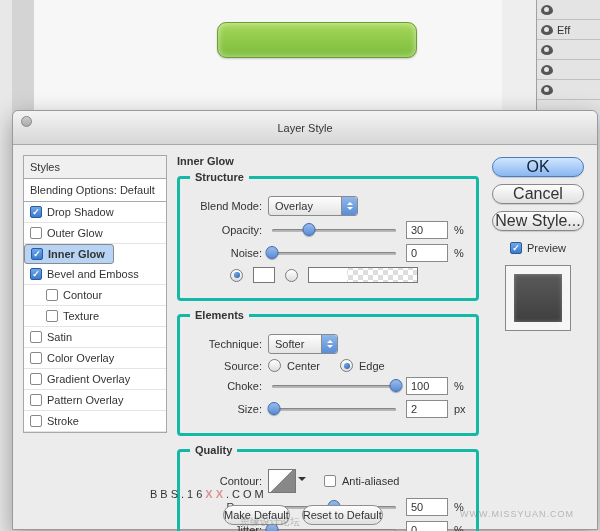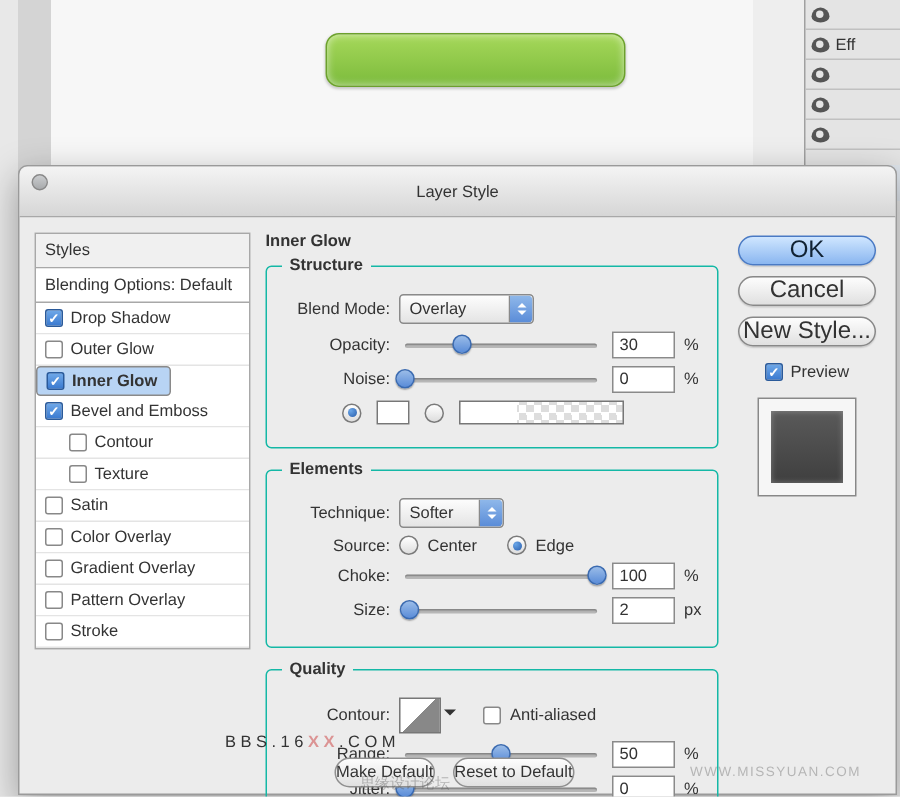--- a/index.html
+++ b/index.html
@@ -18,21 +18,21 @@
 .styles-box{border:1px solid #a8a8a8;background:#fff}
 .styles-hdr{padding:5px 6px;border-bottom:1px solid #a8a8a8;background:#f0f0f0}
 .blend-row{padding:5px 6px;border-bottom:1px solid #a8a8a8;background:#fff}
 .style-row{padding:4px 6px;display:flex;align-items:center;gap:5px;border-bottom:1px solid #e4e4e4;background:#fff}
 .style-row.indent{padding-left:22px}
 .style-row.sel{background:#b8d4f4}
 .cbx{width:12px;height:12px;border:1px solid #888;border-radius:2px;background:#fff;display:inline-flex;align-items:center;justify-content:center;flex-shrink:0}
 .cbx.on{background:linear-gradient(#6fa8e8,#3a7ad0);border-color:#2a5a9a}
 .cbx.on:after{content:"✓";color:#fff;font-size:9px;line-height:1;font-weight:bold}
 .mid{flex:1}
-fieldset{border:1px solid #14b8a6;border-radius:4px;margin-bottom:8px;padding:8px 10px 10px 10px;position:relative}
+fieldset{border:3px solid #14b8a6;border-radius:4px;margin-bottom:8px;padding:8px 10px 10px 10px;position:relative}
 legend{padding:0 5px;font-weight:bold;color:#333}
 .sect-title{font-weight:bold;margin-bottom:4px}
 .frow{display:flex;align-items:center;margin:5px 0;gap:6px}
 .flbl{width:72px;text-align:right}
 .sel{height:20px;border:1px solid #8a8a8a;border-radius:3px;background:linear-gradient(#fdfdfd,#e4e4e4);padding:0 6px;display:inline-flex;align-items:center;min-width:90px;position:relative}
 .sel-caps{position:absolute;right:0;top:0;bottom:0;width:16px;border-left:1px solid #8a8a8a;background:linear-gradient(#8fb8ea,#5a8cd8);border-radius:0 3px 3px 0;display:flex;flex-direction:column;align-items:center;justify-content:center}
 .sel-caps:before{content:"";border:3px solid transparent;border-bottom-color:#fff;margin-bottom:2px}
 .sel-caps:after{content:"";border:3px solid transparent;border-top-color:#fff}
 .slider{flex:1;height:14px;position:relative;margin:0 4px}
 .slider-track{position:absolute;top:6px;left:0;right:0;height:3px;background:#b8b8b8;border-radius:2px;box-shadow:inset 0 1px 1px rgba(0,0,0,.3)}

